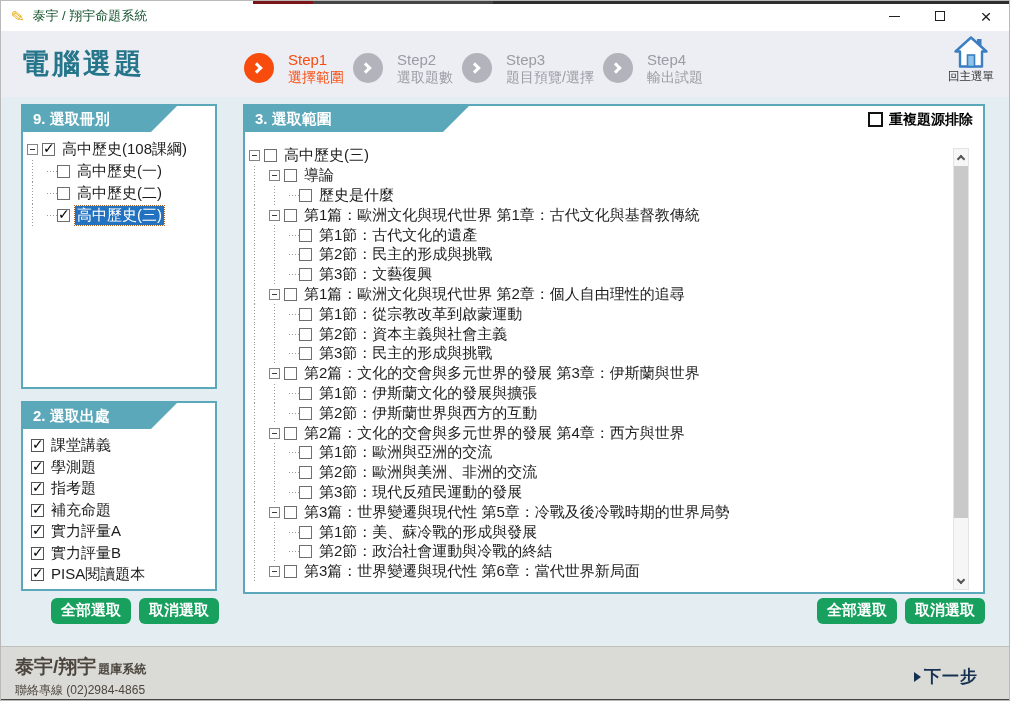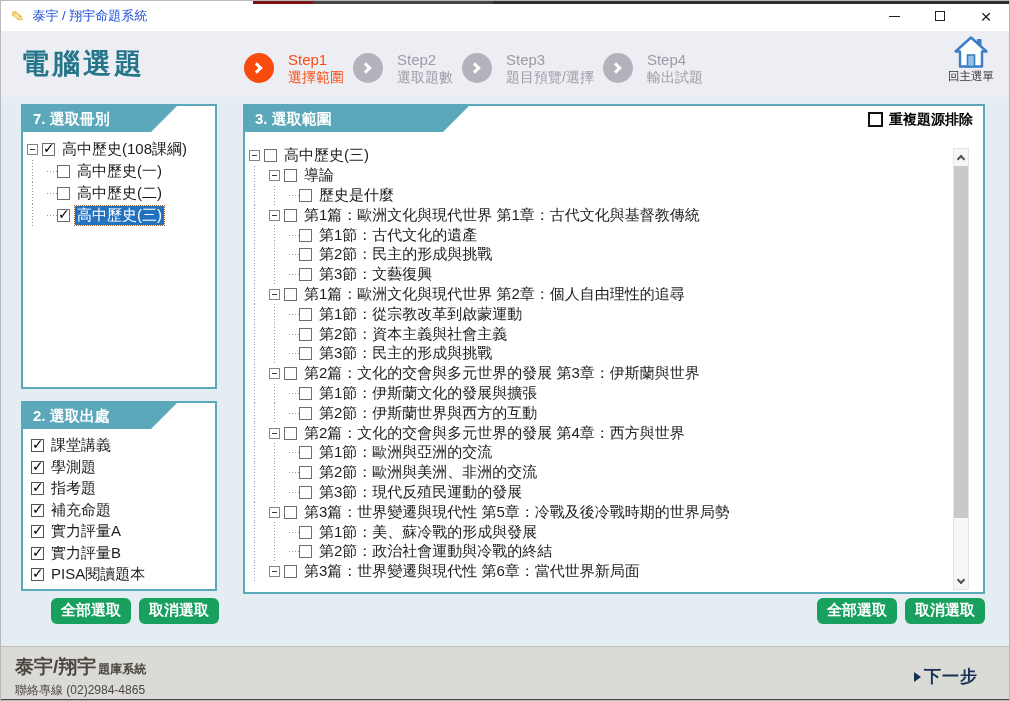--- a/index.html
+++ b/index.html
@@ -7,21 +7,21 @@
   body { font-family:"Liberation Sans","DejaVu Sans",sans-serif; overflow:hidden; }
   .window { position:relative; width:1010px; height:701px; background:#fff; border:1px solid #b9b9b9; overflow:hidden; }
 
   
   .sliver { position:absolute; top:0; left:252px; right:0; height:3px;
             background:linear-gradient(90deg,#7a1416 0 60px,#454545 60px 240px,#2e2e2e 240px); z-index:9; }
 
   
   .titlebar { position:absolute; top:0; left:0; right:0; height:30px; background:#fff; display:flex; align-items:center; padding-left:10px; }
   .appicon { color:#e9a70c; font-size:16px; margin-right:8px; transform:rotate(-8deg); }
-  .apptitle { font-size:13px; color:#1d4ed8; }
+  .apptitle { font-size:13px; color:#14532d; }
   .wincontrols { margin-left:auto; display:flex; height:100%; }
   .wc { width:46px; height:100%; display:flex; align-items:center; justify-content:center; color:#222; cursor:default; }
   .minline { display:block; width:11px; border-top:1.5px solid #222; }
   .maxbox { display:block; width:10px; height:10px; border:1.5px solid #222; }
   .wc.close { font-size:19px; line-height:1; }
 
   
   .header { position:absolute; top:30px; left:0; right:0; height:77px; background:#edeef4; border-bottom:3px solid #59a5b9; }
   .page-title { position:absolute; left:20px; top:14px; font-size:28px; font-weight:bold; color:#26768b; letter-spacing:3px; }
   .steps { position:absolute; left:243px; top:0; height:100%; display:flex; align-items:center; gap:9px; }
@@ -177,21 +177,21 @@
         <rect x="14.5" y="19" width="7" height="11.5" fill="#8fc3e8" stroke="#3b7ec2" stroke-width="1.6"></rect>
       </svg>
       <span class="home-lbl">回主選單</span>
     </div>
   </div>
 
   <div class="content-bg"></div>
 
   <div class="panel" id="panel-books">
     <div class="phead w1">
-      <span class="ht">7. 選取冊別</span>
+      <span class="ht">9. 選取冊別</span>
     </div>
     <div class="tree">
         <div class="trow">
           <span class="expander"></span>
           <span class="cb checked"></span>
           <span class="lbl">高中歷史(108課綱)</span>
         </div>
         <div class="trow">
           <span class="guide"></span>
           <span class="dash"></span>

